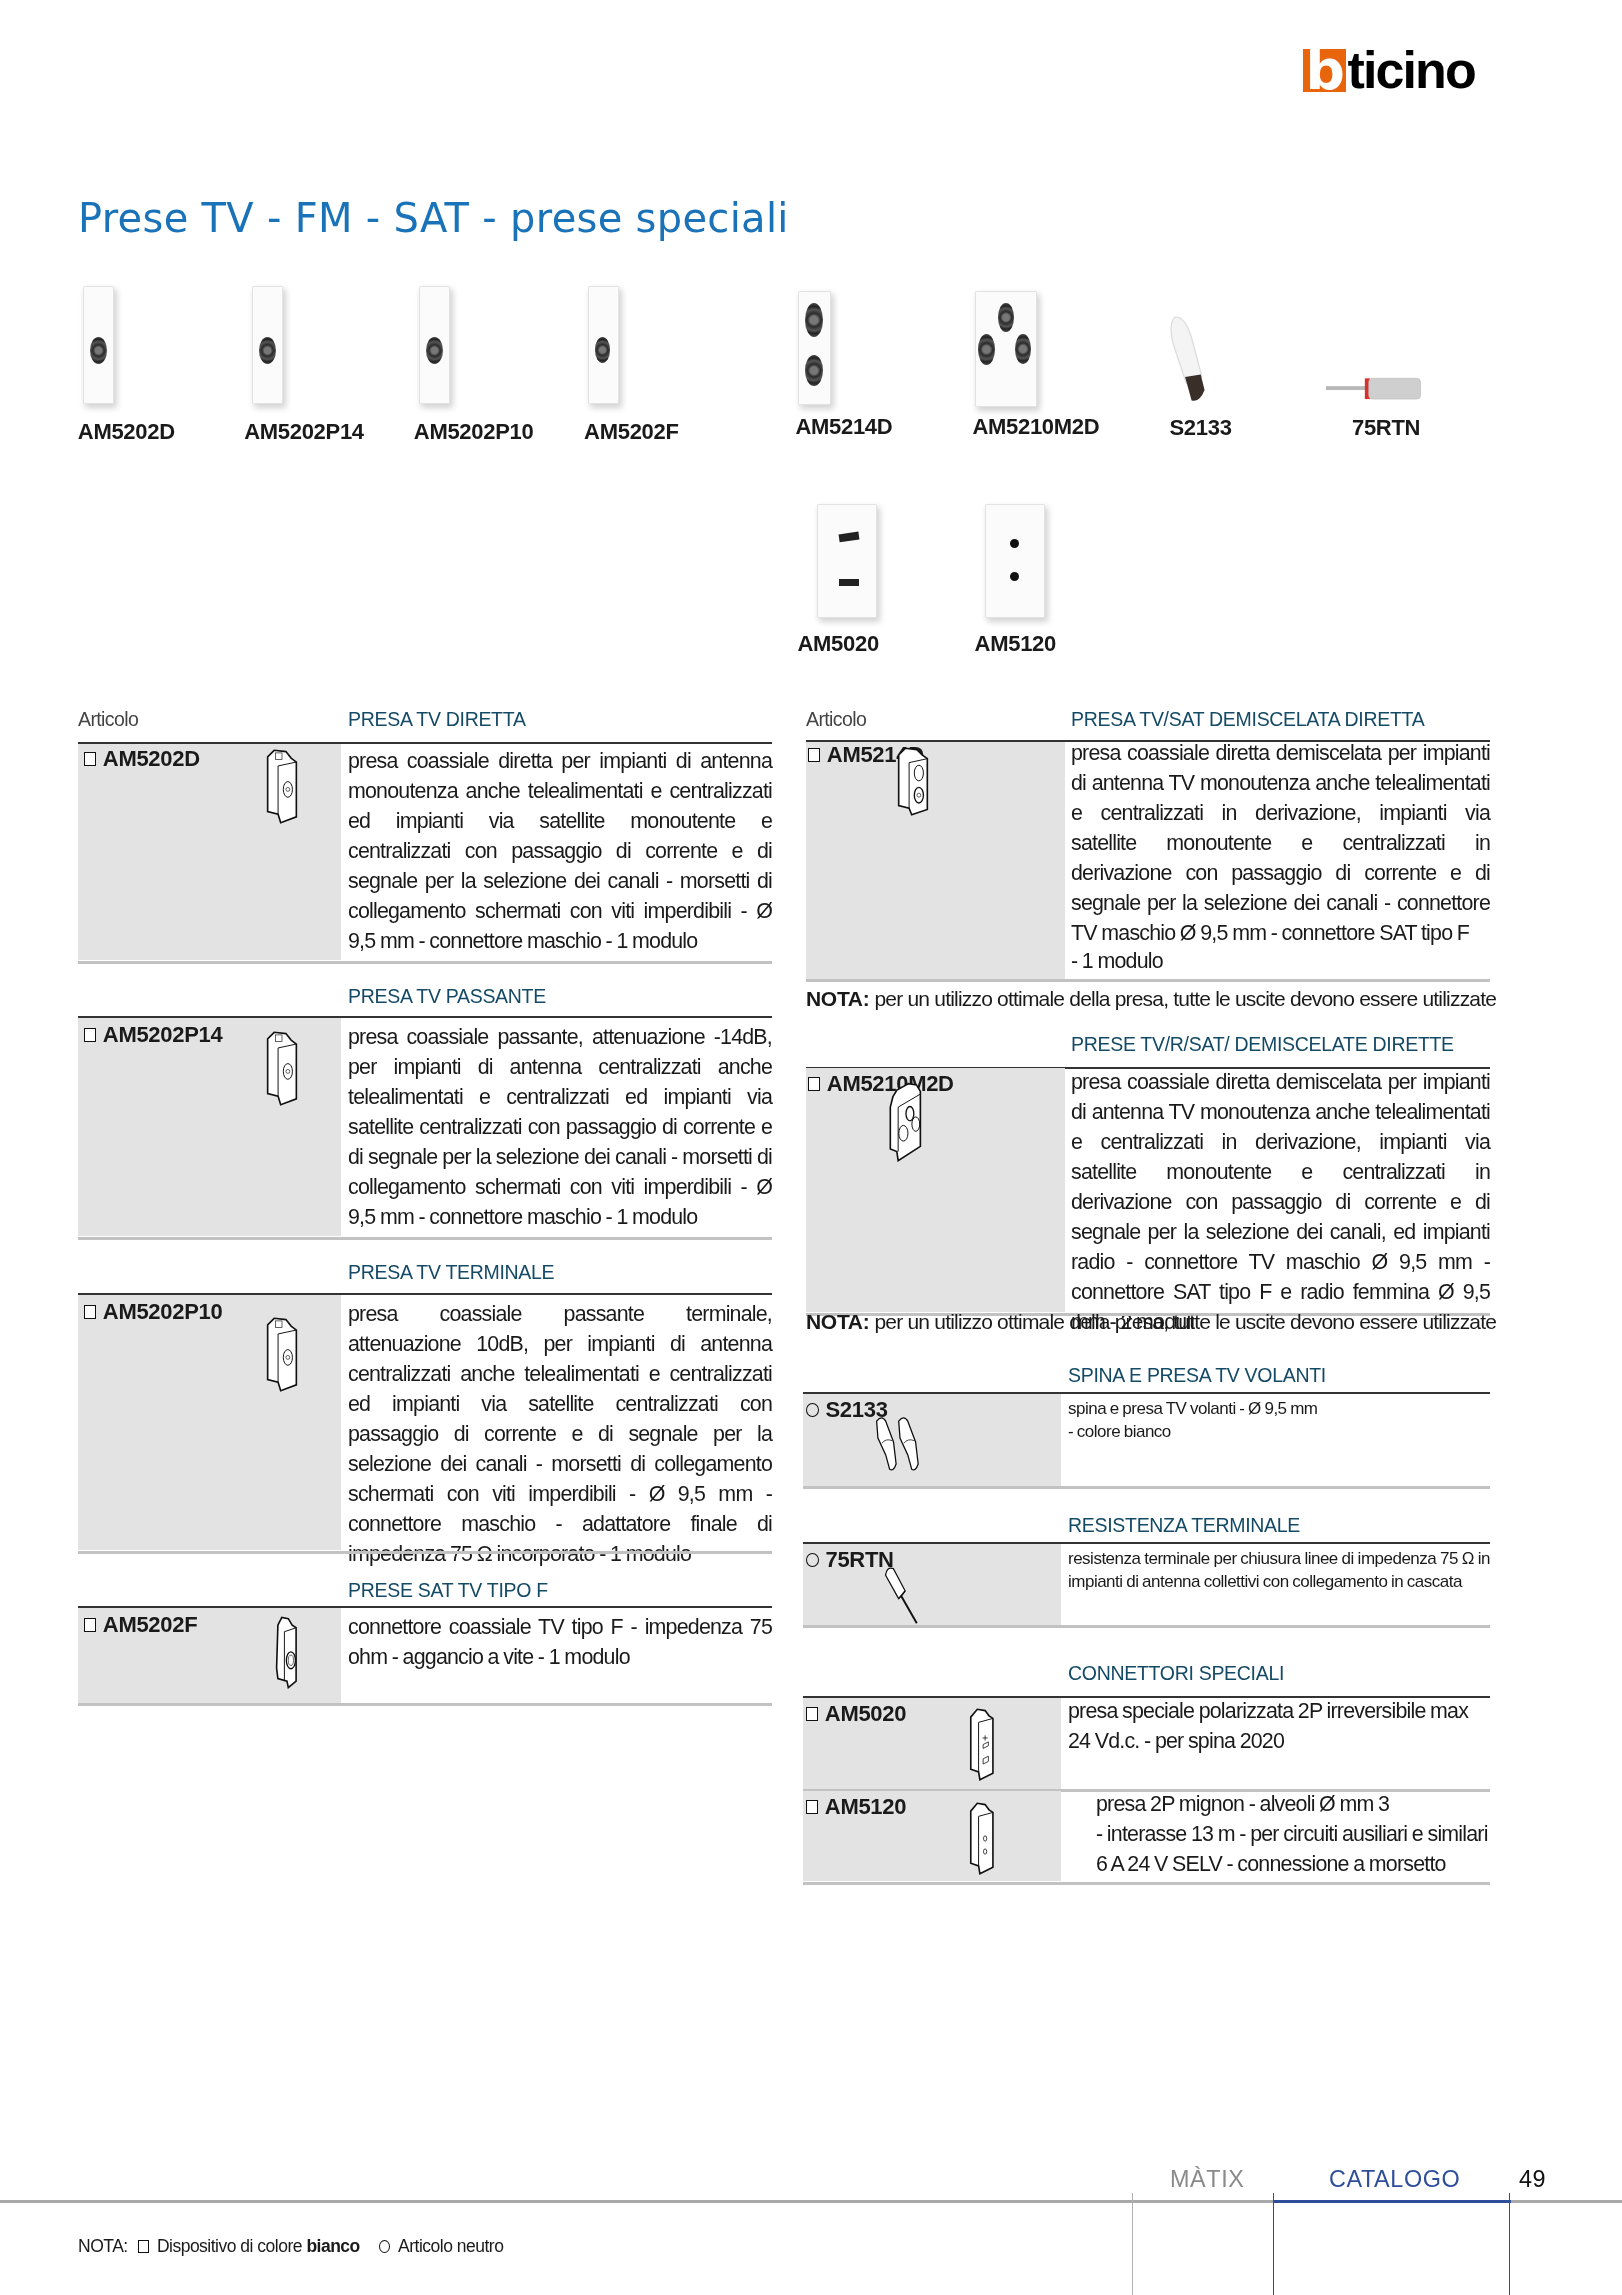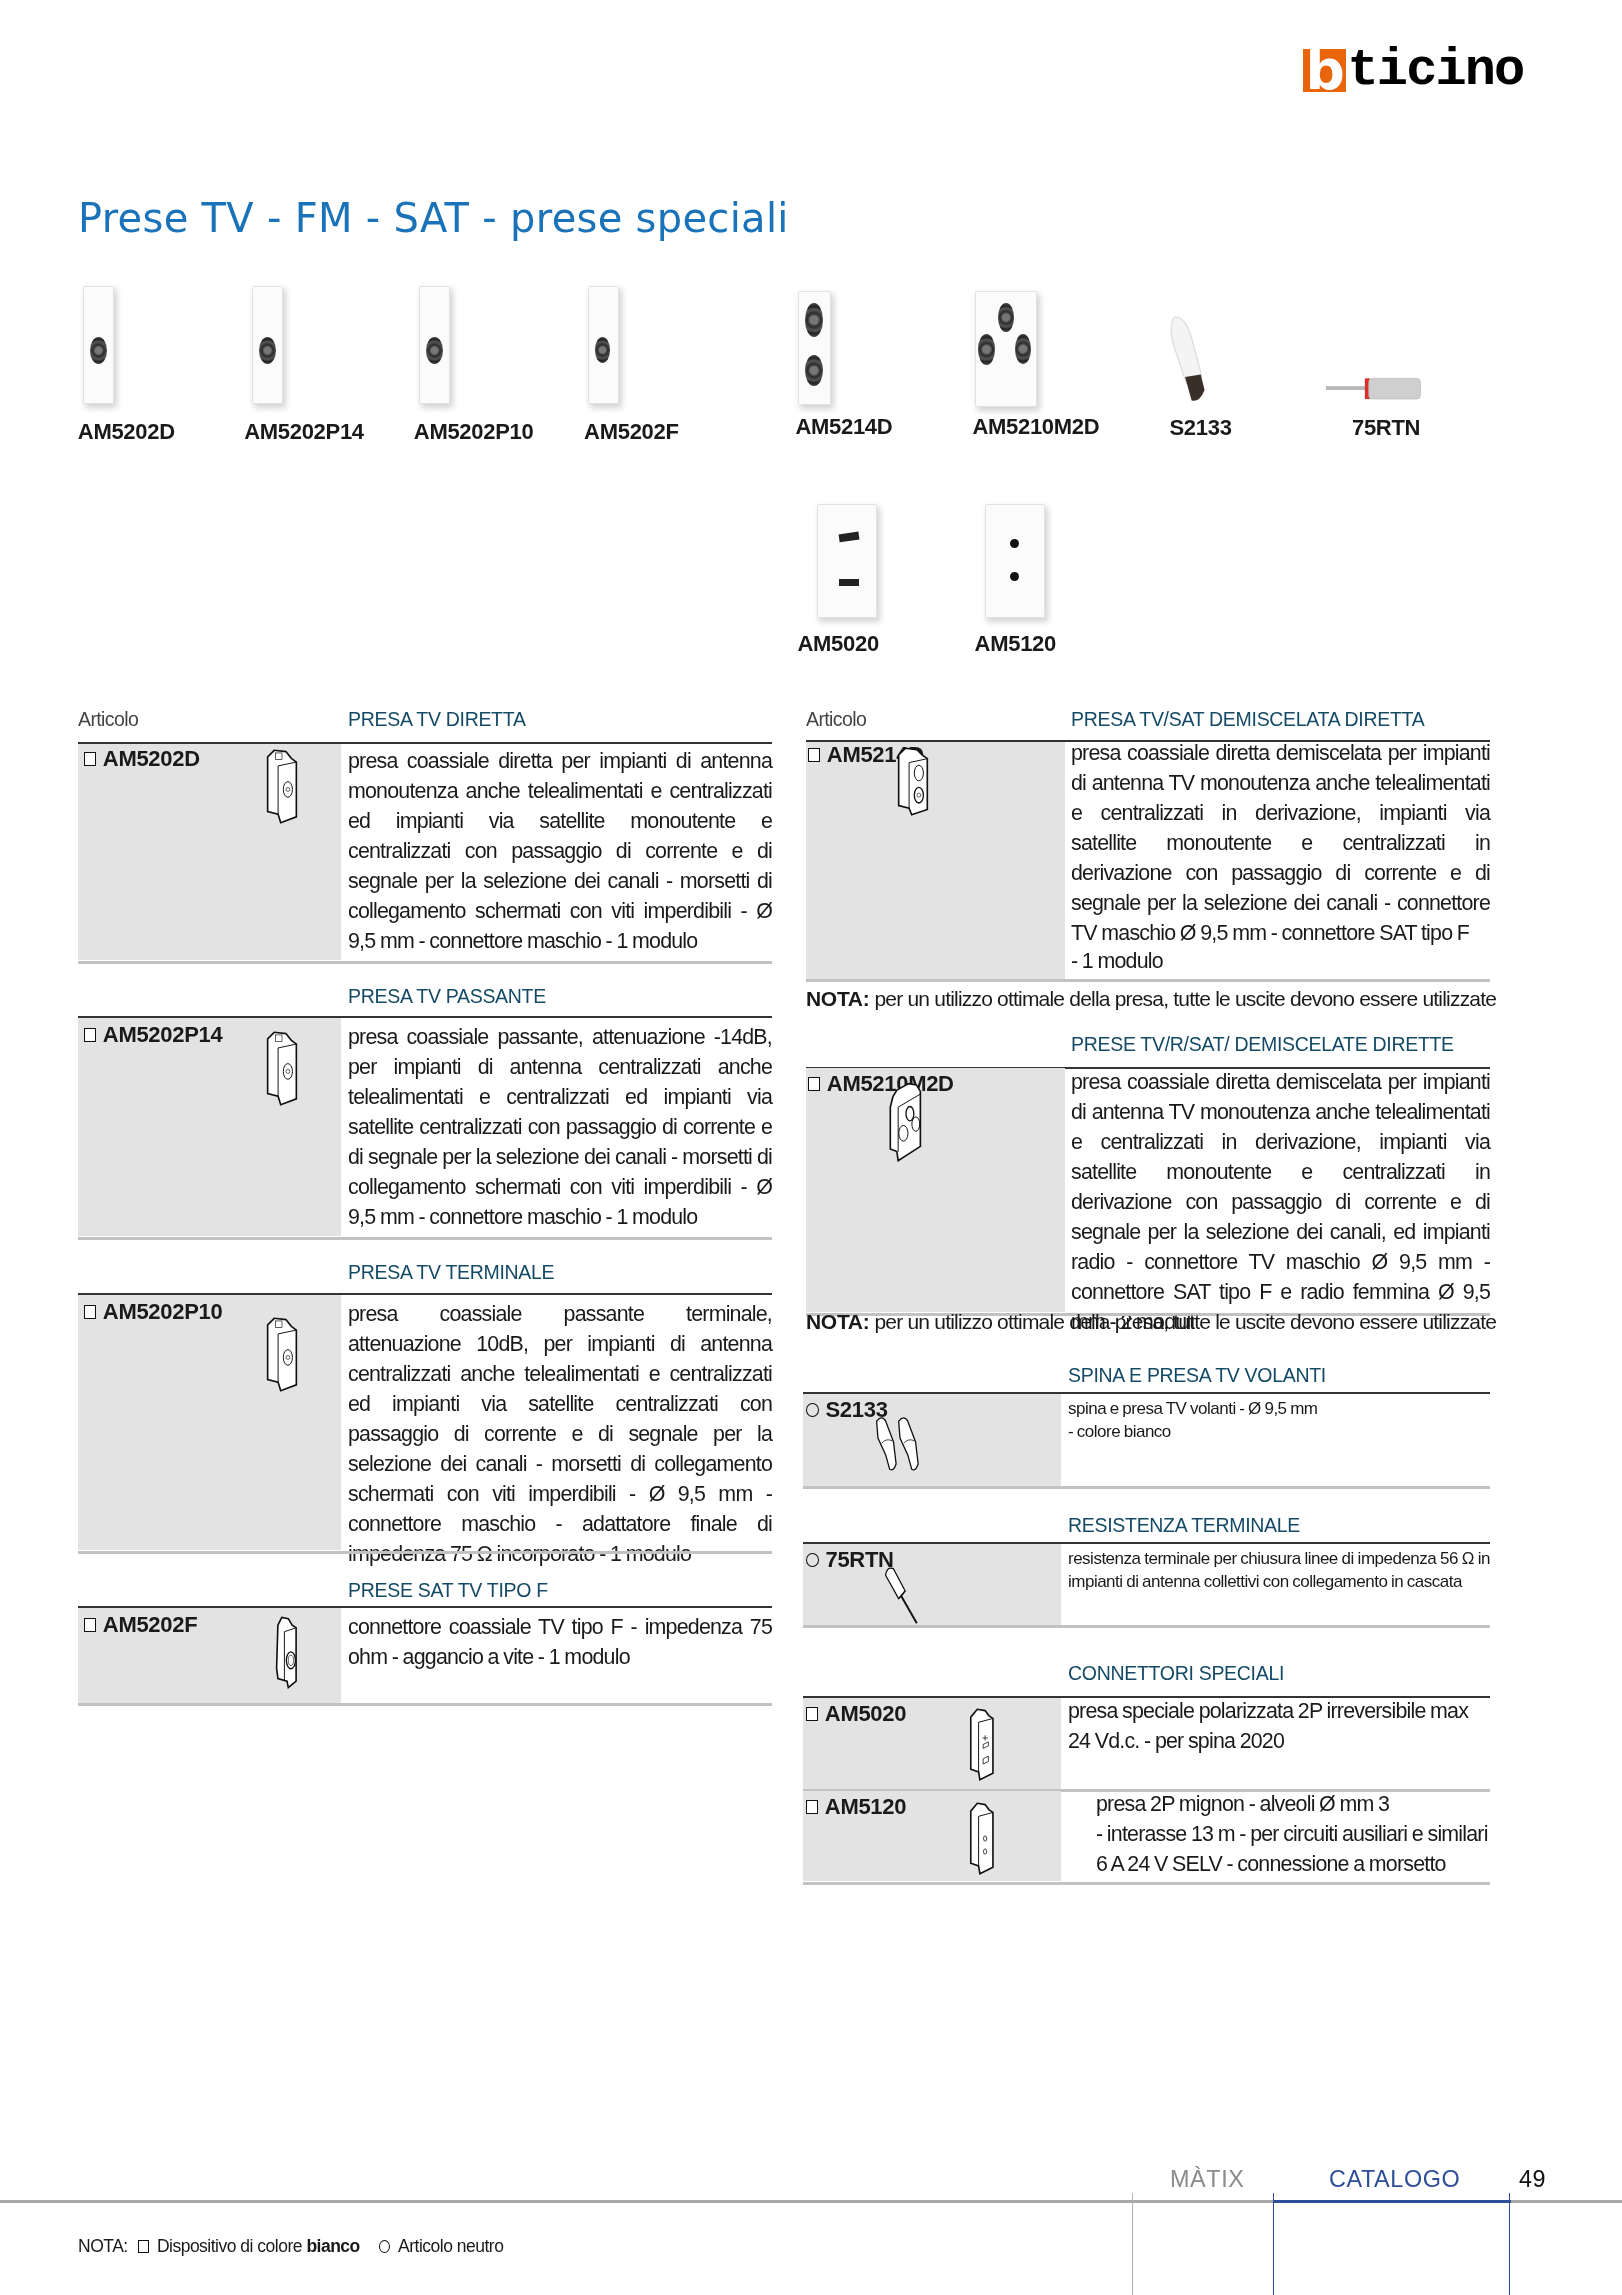--- a/index.html
+++ b/index.html
@@ -7,21 +7,21 @@
     width: 1623px; height: 2295px; position: relative; overflow: hidden;
     background: #ffffff; color: #1a1a1a;
     font-family: "Liberation Sans", "DejaVu Sans", sans-serif;
   }
   .abs { position: absolute; }
 
   
   .logo { left: 1303px; top: 45px; height: 47px; display: flex; align-items: flex-end; }
   .logo .b { background: #e8650c; color: #fff; font-weight: 900; font-size: 55px; line-height: 43px; padding: 0 2.6px; letter-spacing: -1.3px;
              font-family: "DejaVu Sans", sans-serif; }
-  .logo .rest { color: #000; font-weight: 900; font-size: 52px; line-height: 43px; letter-spacing: -1.9px; font-family: Liberation Mono, monospace; margin-left: 1.3px; }
+  .logo .rest { color: #000; font-weight: 900; font-size: 52px; line-height: 43px; letter-spacing: -1.9px; font-family: Liberation Sans, sans-serif; margin-left: 1.3px; }
 
   .page-title { left: 78px; top: 195px; font-size: 40px; color: #1a73b8; font-family: "DejaVu Sans", sans-serif; font-weight: normal; letter-spacing: 0.3px; }
 
   
   .thumb { position: absolute; }
   .thumb .plate {
     position: absolute; background: #fbfbfb; border: 0.6px solid #e2e2e2;
     box-shadow: 2.6px 3.9px 6.5px rgba(0,0,0,0.18); border-radius: 1.3px;
   }
   .thumb .hole { position: absolute; border-radius: 50%; background: radial-gradient(circle, #777 0 20%, #2b2b2b 35%, #555 55%, #222 70%, #666 100%); }
@@ -267,21 +267,21 @@
   <div class="gray-cell" style="left:803px;top:1544px;width:258px;height:81px;"></div>
   <div class="code" style="left:806px;top:1547px;">
       <span class="marker-ci"></span>
       <span>75RTN</span>
     </div>
   <svg class="drawing" style="left:883px;top:1566px;" width="39" height="60" viewBox="0 0 60 92">
     <path d="M4 14 Q6 0 16 4 L34 38 L24 50 Z" fill="#fff" stroke="#111" stroke-width="2"></path>
     <path d="M34 38 L30 44 L24 50" fill="none" stroke="#111" stroke-width="2"></path>
     <line x1="28" y1="46" x2="52" y2="88" stroke="#111" stroke-width="3"></line>
   </svg>
-  <div class="desc small" style="left:1068px;top:1547px;width:422px;">resistenza terminale per chiusura linee di impedenza 56 Ω in impianti di antenna collettivi con collegamento in cascata</div>
+  <div class="desc small" style="left:1068px;top:1547px;width:422px;">resistenza terminale per chiusura linee di impedenza 75 Ω in impianti di antenna collettivi con collegamento in cascata</div>
   <div class="rule-light" style="left:803px;top:1625px;width:687px;"></div>
 
   <div class="abs sec-title" style="left:1068px;top:1662px;">CONNETTORI SPECIALI</div>
   <div class="rule-dark" style="left:803px;top:1696px;width:687px;"></div>
   <div class="gray-cell" style="left:803px;top:1698px;width:258px;height:91px;"></div>
   <div class="code" style="left:806px;top:1701px;">
       <span class="marker-sq"></span>
       <span>AM5020</span>
     </div>
   <svg class="drawing" style="left:968px;top:1708px;" width="29" height="73" viewBox="0 0 44 112">

